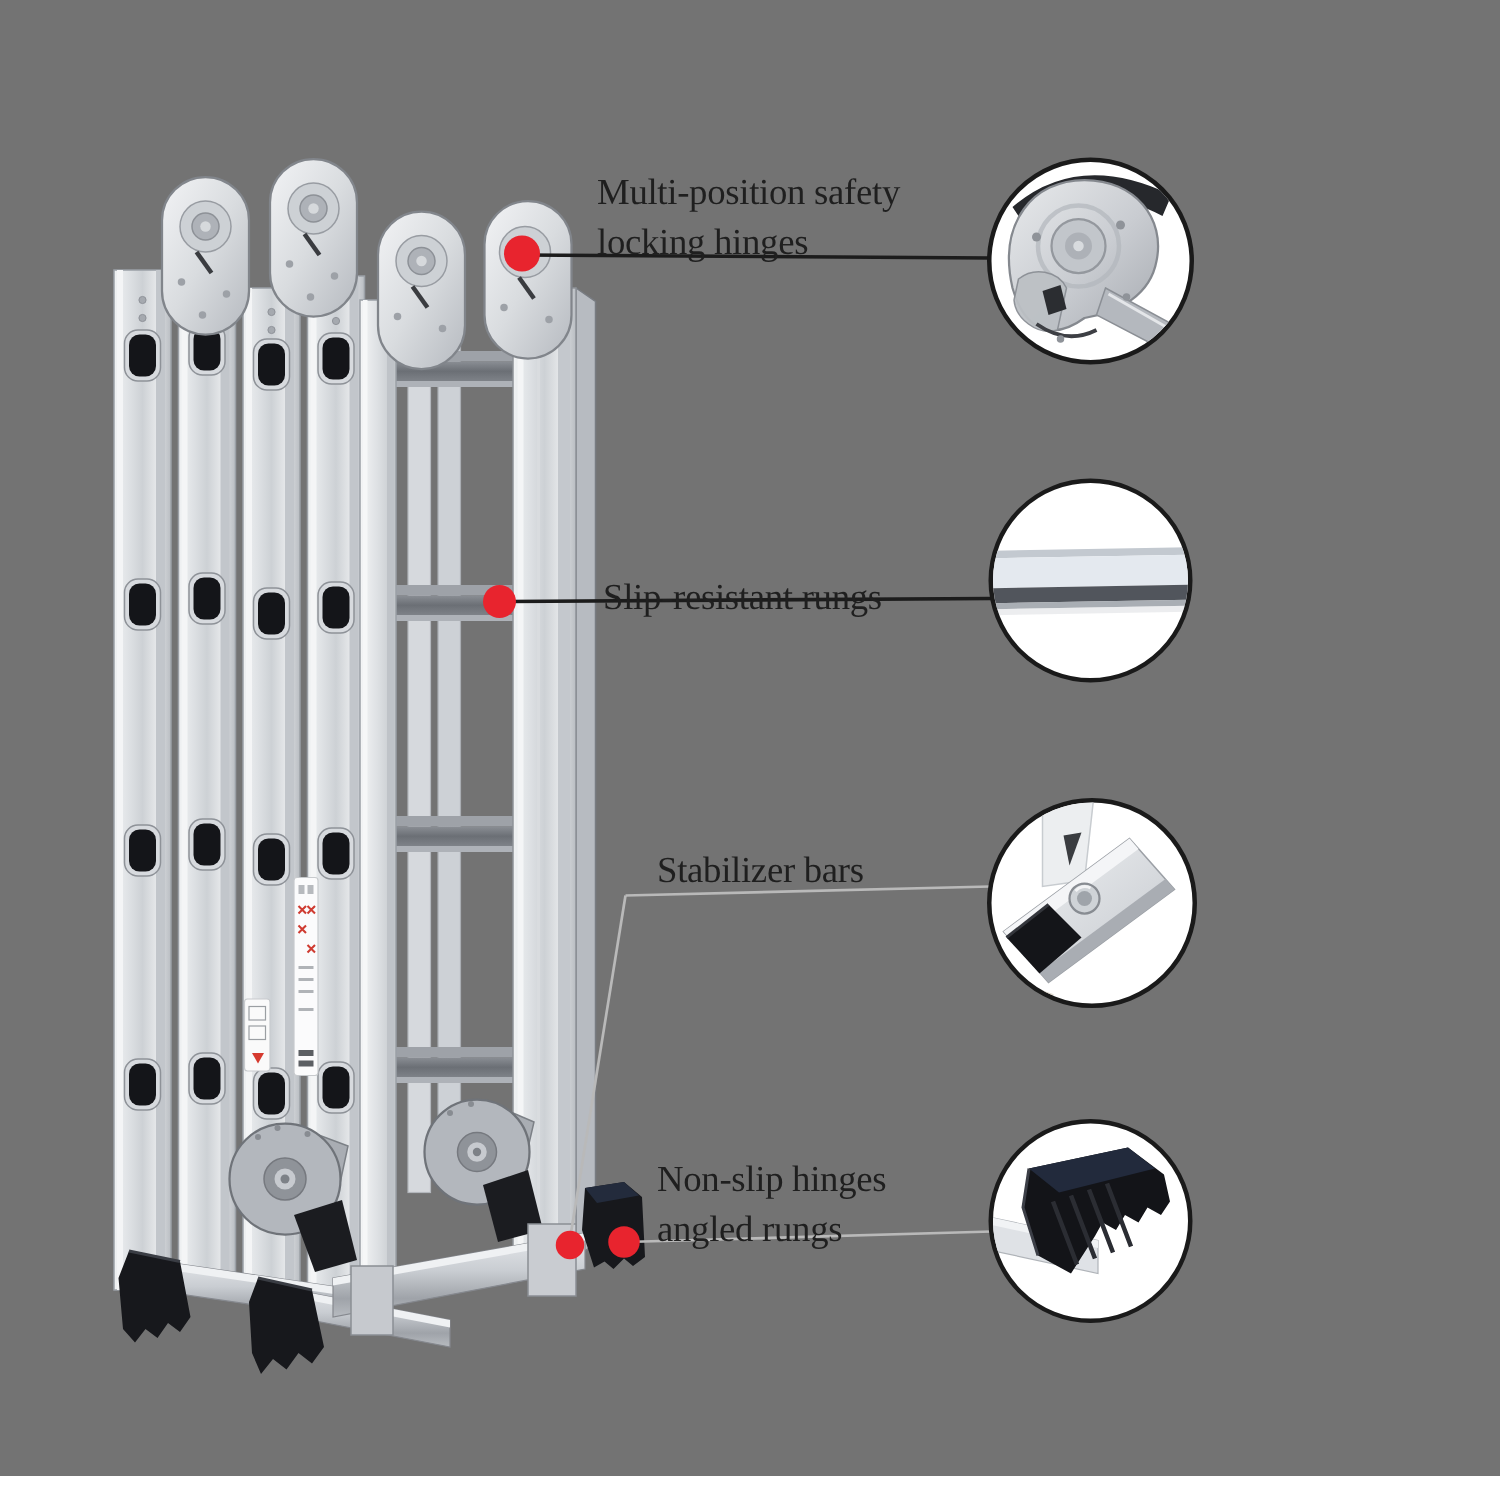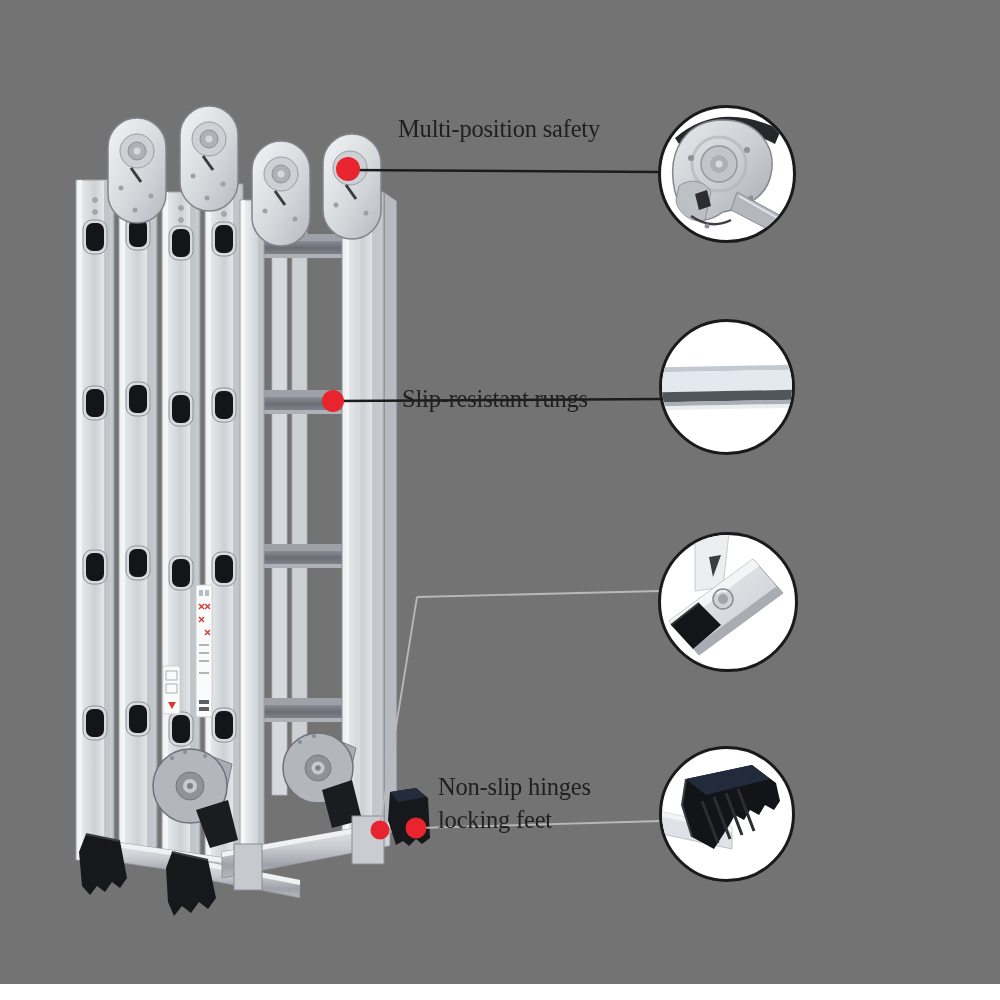--- a/index.html
+++ b/index.html
@@ -295,27 +295,31 @@
     <line x1="417" y1="597" x2="380" y2="826" stroke="#b9b9b9" stroke-width="1.8"></line>
     <line x1="417" y1="828" x2="661" y2="821" stroke="#b9b9b9" stroke-width="1.8"></line>
     <circle cx="348" cy="169" r="12" fill="#E8242E"></circle>
     <circle cx="333" cy="401" r="11" fill="#E8242E"></circle>
     <circle cx="380" cy="830" r="9.5" fill="#E8242E"></circle>
     <circle cx="416" cy="828" r="10.5" fill="#E8242E"></circle>
   </svg>
 
   <div class="callout-label" style="left:398px;top:112px;">
     <span>Multi-position safety</span>
+    <span>locking hinges</span>
   </div>
   <div class="callout-label" style="left:402px;top:366px;margin-top:16px;">
     <span>Slip-resistant rungs</span>
   </div>
+  <div class="callout-label" style="left:438px;top:564px;">
+    <span>Stabilizer bars</span>
+  </div>
   <div class="callout-label" style="left:438px;top:770px;">
     <span>Non-slip hinges</span>
-    <span>locking feet</span>
+    <span>angled rungs</span>
   </div>
 
   <div class="inset" style="left:658px;top:105px;width:138px;height:138px;">
     <svg viewBox="0 0 132 132">
       <path d="M14,30 Q58,-8 120,22 L114,36 Q60,8 22,42 Z" fill="#26282c"></path>
       <path d="M14,84 C4,40 28,12 62,12 C96,12 116,38 110,66 C106,88 86,100 62,104 C40,120 22,112 14,84 Z" fill="url(#gradHeadI)" stroke="#85898f" stroke-width="1.5"></path>
       <defs>
         <linearGradient id="gradHeadI" x1="0" y1="0" x2="1" y2="1">
           <stop offset="0" stop-color="#e8eaec"></stop>
             <stop offset="0.55" stop-color="#c9ccd1"></stop>

